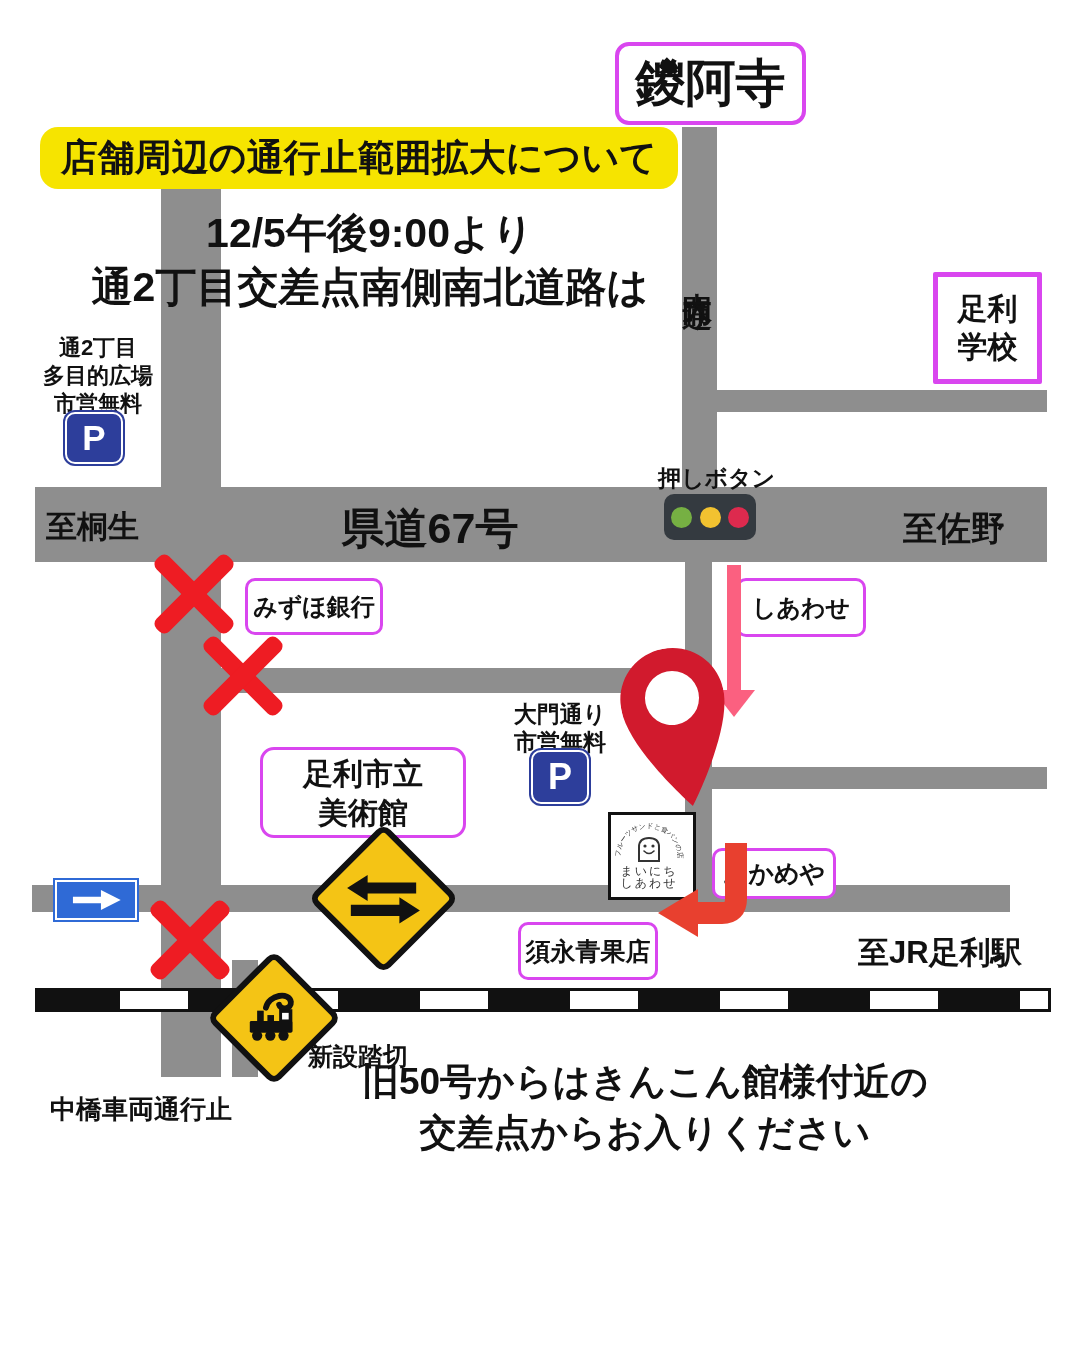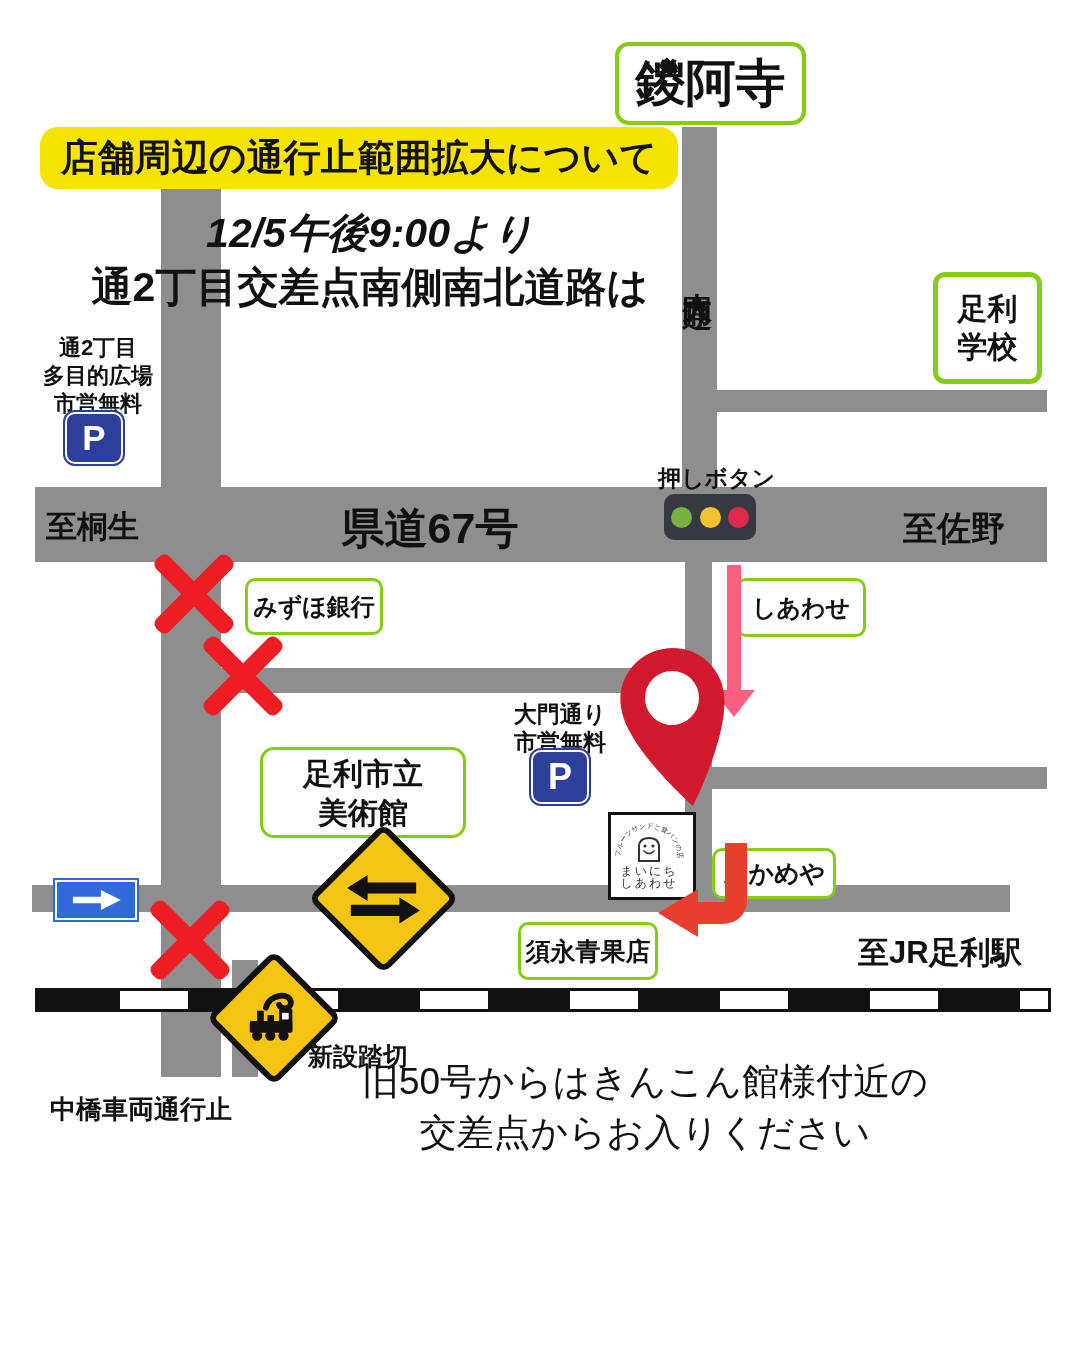--- a/index.html
+++ b/index.html
@@ -2,21 +2,21 @@
 <html style="--road: #8e8e8e; --banner-bg: #f6e400; --sign-yellow: #f4c415; --alert-red: #ee1c23; --pin-red: #d11a2d; --arrow-red: #e8402f; --arrow-pink: #fb6080; --parking-blue: #2d3e9b; --oneway-blue: #2f6ad6; --traffic-green: #76b043; --traffic-amber: #f2c230; --traffic-red: #dd2a4e; --traffic-body: #343a40; --rail-black: #111111;"><head>
 <meta charset="utf-8">
 <style>
   html,body{margin:0;padding:0;background:#fff;}
   #canvas{position:relative;width:1080px;height:1350px;background:#fff;overflow:hidden;
           font-family:"Liberation Sans","DejaVu Sans",sans-serif;color:#111;}
   .road{position:absolute;background:var(--road,#8e8e8e);z-index:1;}
   .rail{position:absolute;z-index:1;border:3px solid var(--rail-black,#111);
         background:repeating-linear-gradient(90deg,var(--rail-black,#111) 0 82px,#fff 82px 150px);}
   .lbl{position:absolute;font-weight:800;white-space:nowrap;z-index:3;color:#111;}
-  .box{position:absolute;background:#fff;border:3px solid #84cc16;border-radius:10px;
+  .box{position:absolute;background:#fff;border:3px solid #d946ef;border-radius:10px;
        display:flex;flex-direction:column;align-items:center;justify-content:center;
        font-weight:800;text-align:center;z-index:3;white-space:nowrap;}
   .banner{position:absolute;left:40px;top:127px;width:638px;height:62px;border-radius:18px;
           background:var(--banner-bg,#f6e500);display:flex;align-items:center;justify-content:center;
           font-size:37px;font-weight:900;z-index:6;white-space:nowrap;}
   .psign{position:absolute;background:var(--parking-blue,#2d3e9b);border:2px solid #fff;
          box-shadow:0 0 0 2px var(--parking-blue,#2d3e9b);border-radius:10px;color:#fff;
          font-weight:800;display:flex;align-items:center;justify-content:center;z-index:4;}
   .xmark{position:absolute;width:84px;height:84px;z-index:5;}
   .xmark::before,.xmark::after{content:'';position:absolute;left:50%;top:50%;width:102px;height:18px;
@@ -46,21 +46,21 @@
 
   <div class="box" style="left:615px;top:42px;width:183px;height:75px;border-radius:14px;border-width:4px;font-size:50px;">
     <span>鑁阿寺</span>
   </div>
 
   <div class="banner">
     <span>店舗周辺の通行止範囲拡大について</span>
   </div>
 
   <div class="lbl" style="left:60px;top:206px;width:620px;text-align:center;font-size:41px;line-height:54px;font-weight:900;white-space:normal;z-index:6;">
-    <span style="display:block;font-style:italic;">12/5午後9:00より</span>
+    <span style="display:block;">12/5午後9:00より</span>
     <span style="display:block;">通2丁目交差点南側南北道路は</span>
   </div>
 
   <div class="lbl" style="left:28px;top:326px;width:140px;text-align:center;font-size:22px;line-height:28px;margin-top:8px;">
     <span style="display:block;">通2丁目</span>
     <span style="display:block;">多目的広場</span>
     <span style="display:block;">市営無料</span>
   </div>
   <div class="psign" style="left:65px;top:412px;width:54px;height:48px;font-size:35px;">
     <span>P</span>
@@ -76,21 +76,21 @@
   <div class="lbl" style="left:858px;top:932px;font-size:31px;"><span>至JR足利駅</span></div>
 
   <div class="lbl" style="left:658px;top:463px;font-size:23px;z-index:5;text-align:center;"><span>押しボタン</span></div>
   <div style="position:absolute;left:664px;top:494px;width:92px;height:46px;background:var(--traffic-body,#343a40);
               border-radius:10px;display:flex;align-items:center;justify-content:space-evenly;z-index:5;">
     <span class="dot" style="background:var(--traffic-green,#76b043);"></span>
     <span class="dot" style="background:var(--traffic-amber,#f2c230);"></span>
     <span class="dot" style="background:var(--traffic-red,#dd2a4e);"></span>
   </div>
 
-  <div class="box" style="left:933px;top:272px;width:99px;height:102px;border-width:5px;border-radius:12px;font-size:30px;line-height:38px;">
+  <div class="box" style="left:933px;top:272px;width:99px;height:102px;border-width:5px;border-radius:2px;font-size:30px;line-height:38px;">
     <span>足利</span>
     <span>学校</span>
   </div>
 
   <div class="xmark" style="left:152px;top:552px;"></div>
   <div class="xmark" style="left:201px;top:634px;"></div>
   <div class="xmark" style="left:148px;top:898px;"></div>
 
   <div class="box" style="left:245px;top:578px;width:132px;height:51px;font-size:24px;">
     <span>みずほ銀行</span>
@@ -177,18 +177,18 @@
         <circle cx="22" cy="64" r="7" fill="#111"></circle>
           <circle cx="40" cy="64" r="7" fill="#111"></circle>
         <circle cx="58" cy="64" r="7" fill="#111"></circle>
       </svg>
     </div>
   </div>
 
   <div class="lbl" style="left:308px;top:1040px;font-size:25px;z-index:6;"><span>新設踏切</span></div>
   <div class="lbl" style="left:50px;top:1092px;font-size:26px;"><span>中橋車両通行止</span></div>
 
-  <div class="lbl" style="left:320px;top:1056px;width:650px;text-align:center;font-size:37px;line-height:51px;font-weight:400;white-space:normal;z-index:6;">
+  <div class="lbl" style="left:320px;top:1056px;width:650px;text-align:center;font-size:37px;line-height:51px;font-weight:700;white-space:normal;z-index:6;">
     <span style="display:block;">旧50号からはきんこん館様付近の</span>
     <span style="display:block;">交差点からお入りください</span>
   </div>
 
 </div>
 
 </body></html>

